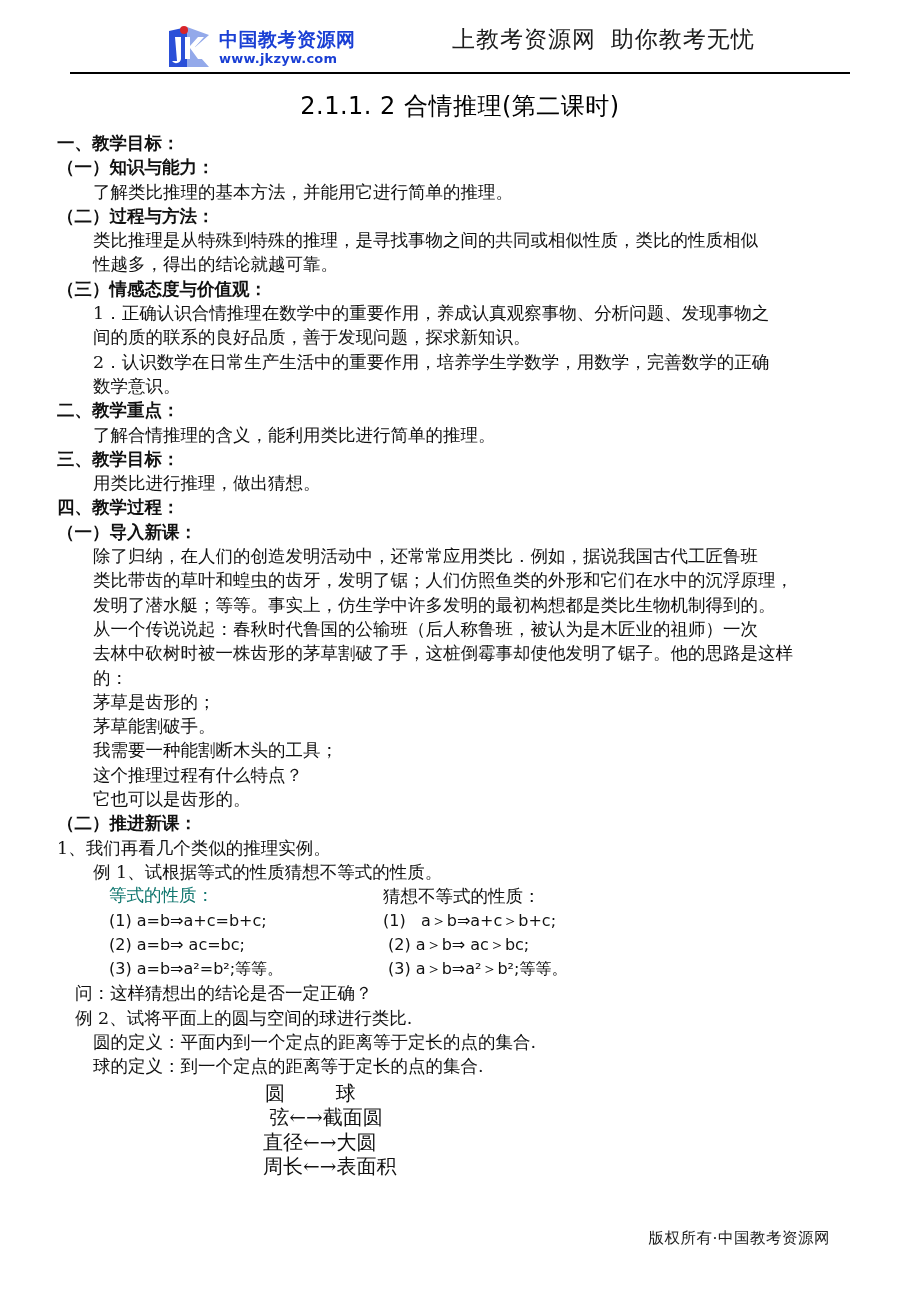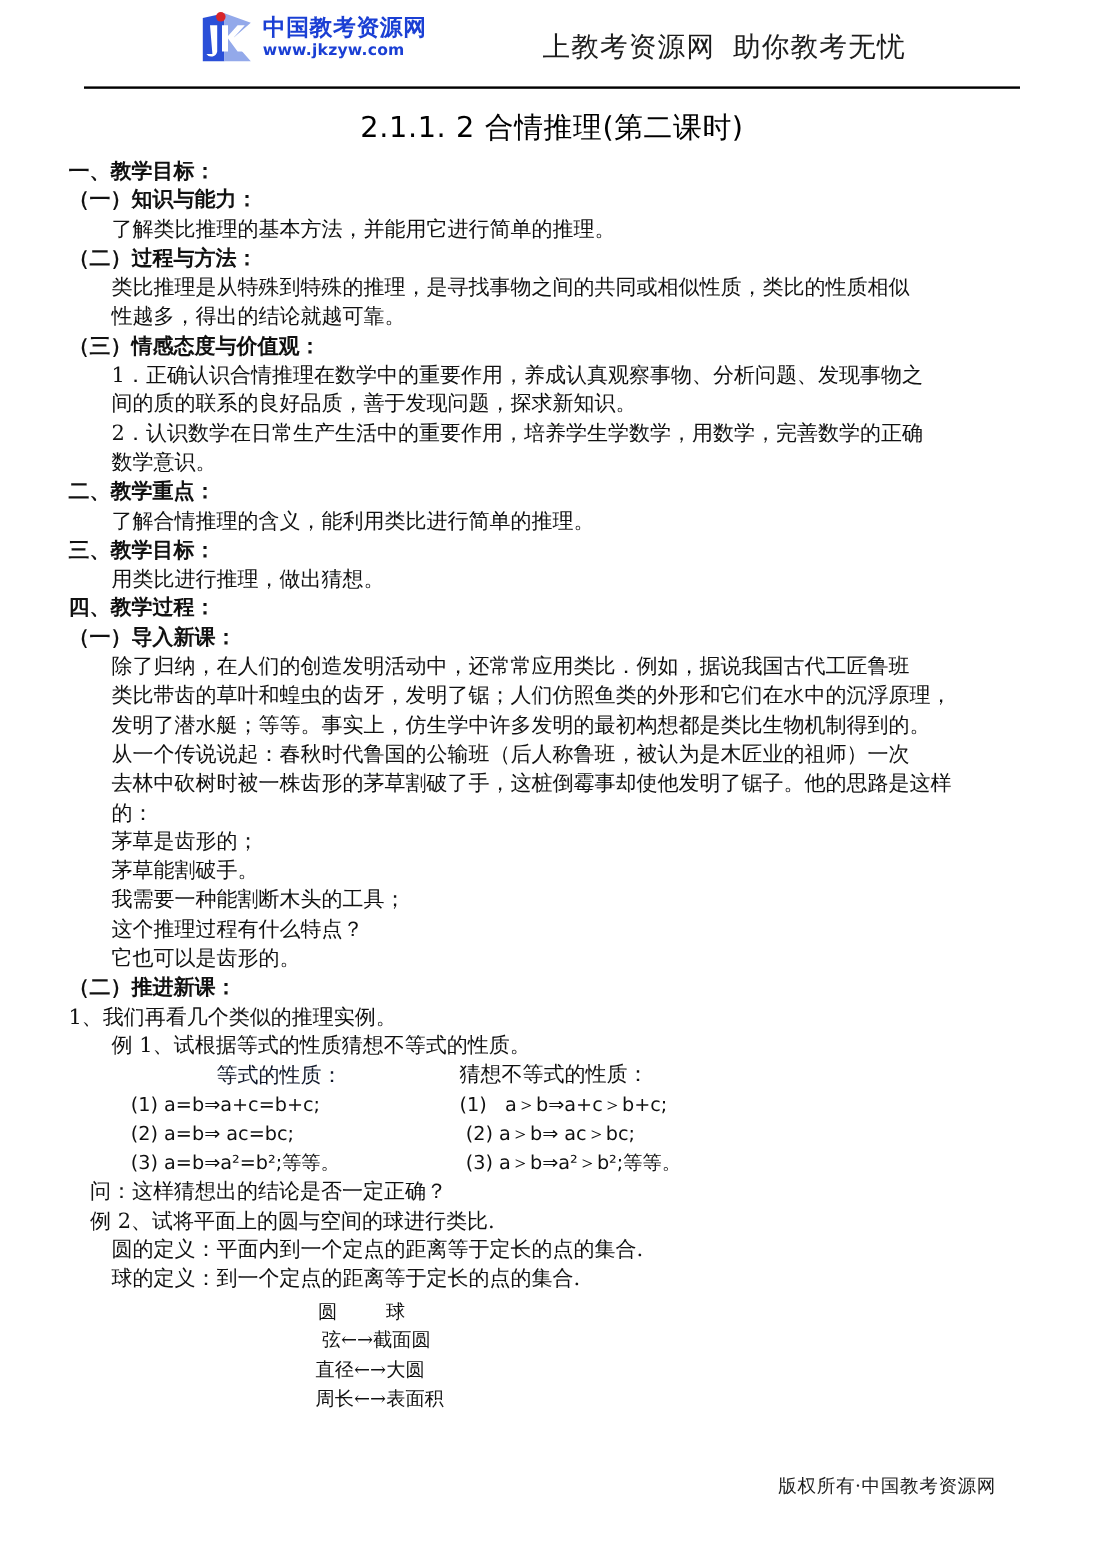--- a/index.html
+++ b/index.html
@@ -24,21 +24,21 @@
   .header {
     position: absolute;
     left: 0;
     top: 0;
     width: 920px;
     height: 80px;
   }
   .logo-block {
     position: absolute;
     left: 163px;
-    top: 8px;
+    top: 24px;
     width: 180px;
     height: 46px;
     display: flex;
     align-items: center;
   }
   .logo-mark {
     position: relative;
     width: 52px;
     height: 44px;
     flex: 0 0 52px;
@@ -150,44 +150,43 @@
     font-family: "DejaVu Sans", "Liberation Sans", sans-serif;
     font-size: 16px;
     color: #111111;
     white-space: pre;
   }
   .math-head-l {
     width: 300px;
     flex: 0 0 300px;
     padding-left: 52px;
     box-sizing: border-box;
-    font-family: Liberation Sans, sans-serif;
+    font-family: Liberation Mono, monospace;
     font-size: 17.5px;
-    color: #0f172a;
-    white-space: pre;
-    text-align: center;
+    color: #0f766e;
+    white-space: pre;
   }
   .math-head-r {
     flex: 1 1 auto;
     padding-left: 26px;
     box-sizing: border-box;
     font-family: "DejaVu Serif", "Liberation Serif", serif;
     font-size: 17.5px;
     color: #111111;
     white-space: pre;
   }
 
   
   .analogy {
     margin-top: 2px;
     width: 810px;
   }
   .analogy-row {
     font-family: "DejaVu Serif", "Liberation Serif", serif;
-    font-size: 16px;
+    font-size: 20px;
     line-height: 24.5px;
     color: #111111;
     white-space: pre;
     text-align: left;
     padding-left: 206px;
   }
   .analogy-row.header-row { padding-left: 208px; }
 
   
   .footer {

